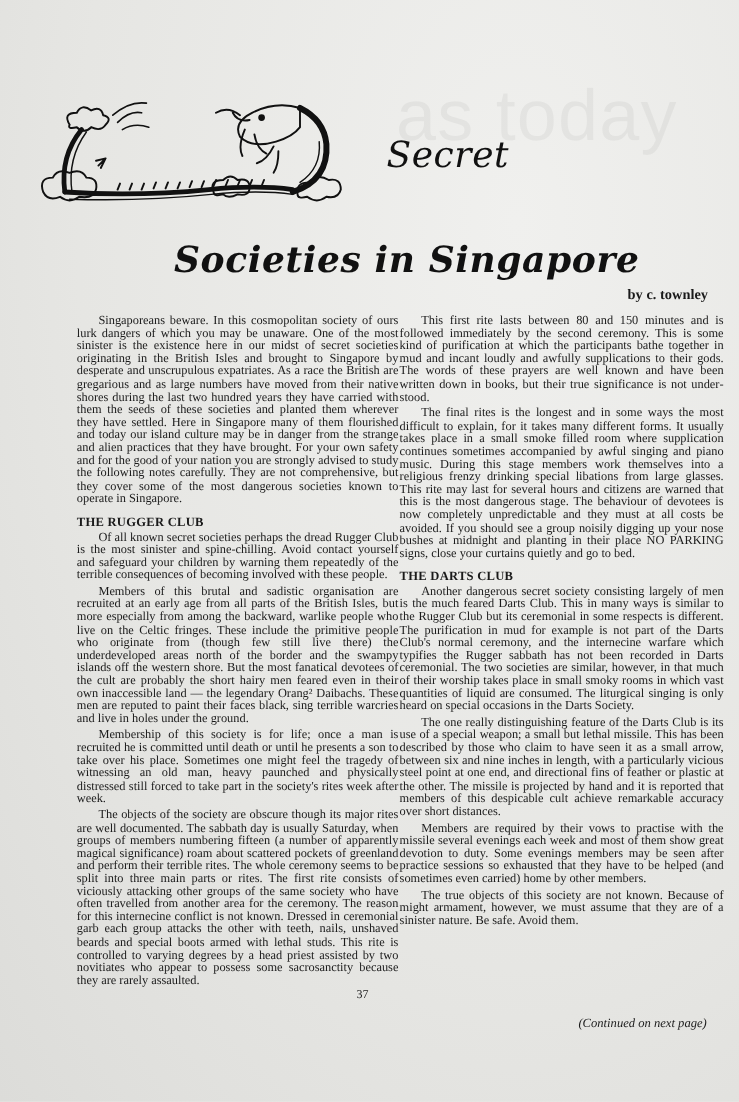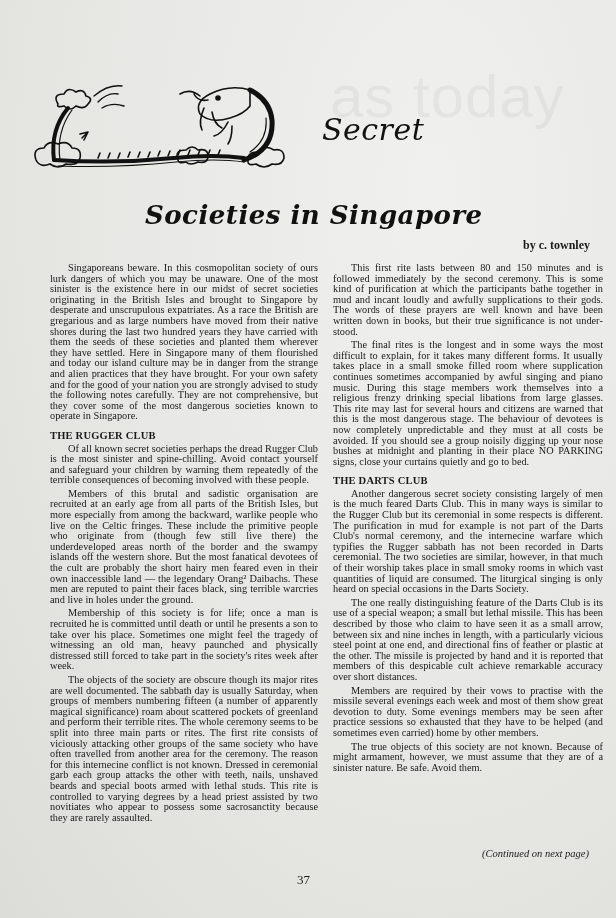--- a/index.html
+++ b/index.html
@@ -24,45 +24,45 @@
     position: absolute; left: 28px; top: 82px; width: 275px; height: 92px;
   }
   .title-secret {
     position: absolute; left: 322px; top: 112px;
     font-family: "DejaVu Serif", serif; font-style: italic; font-weight: normal;
     font-size: 30px; color: #111; letter-spacing: 0.5px;
   }
   .title-societies {
     position: absolute; left: 145px; top: 200px;
     font-family: "DejaVu Serif", serif; font-style: italic; font-weight: bold;
-    font-size: 26px; color: #111; letter-spacing: 0.5px;
+    font-size: 30px; color: #111; letter-spacing: 0.5px;
   }
   .byline {
     position: absolute; right: 26px; top: 238px;
     font-family: "Liberation Serif", serif; font-weight: bold; font-size: 12px;
   }
   .col {
     position: absolute; top: 263px; width: 268px;
     font-size: 10.3px; line-height: 10.6px; text-align: justify;
     hyphens: manual;
   }
-  .col.left { left: 50px; }
+  .col.left { left: 64px; }
   .col.right { left: 333px; width: 270px; }
   .col p { margin: 0 0 3px 0; text-indent: 18px; }
   .col h3 {
     margin: 9px 0 2px 0; font-size: 10.5px; font-weight: bold;
     letter-spacing: 0.2px;
   }
   .continued {
     position: absolute; right: 27px; top: 848px;
     font-style: italic; font-size: 10.5px; text-align: center;
   }
   .page-num {
-    position: absolute; left: 297px; top: 872px;
-    font-size: 13px;
+    position: absolute; left: 297px; top: 824px;
+    font-size: 10px;
   }
 </style>
 </head>
 <body>
 
 <div class="ghost">
   <div class="big">as today</div>
 </div>
 
 <svg class="dragon" viewBox="0 0 275 92">

